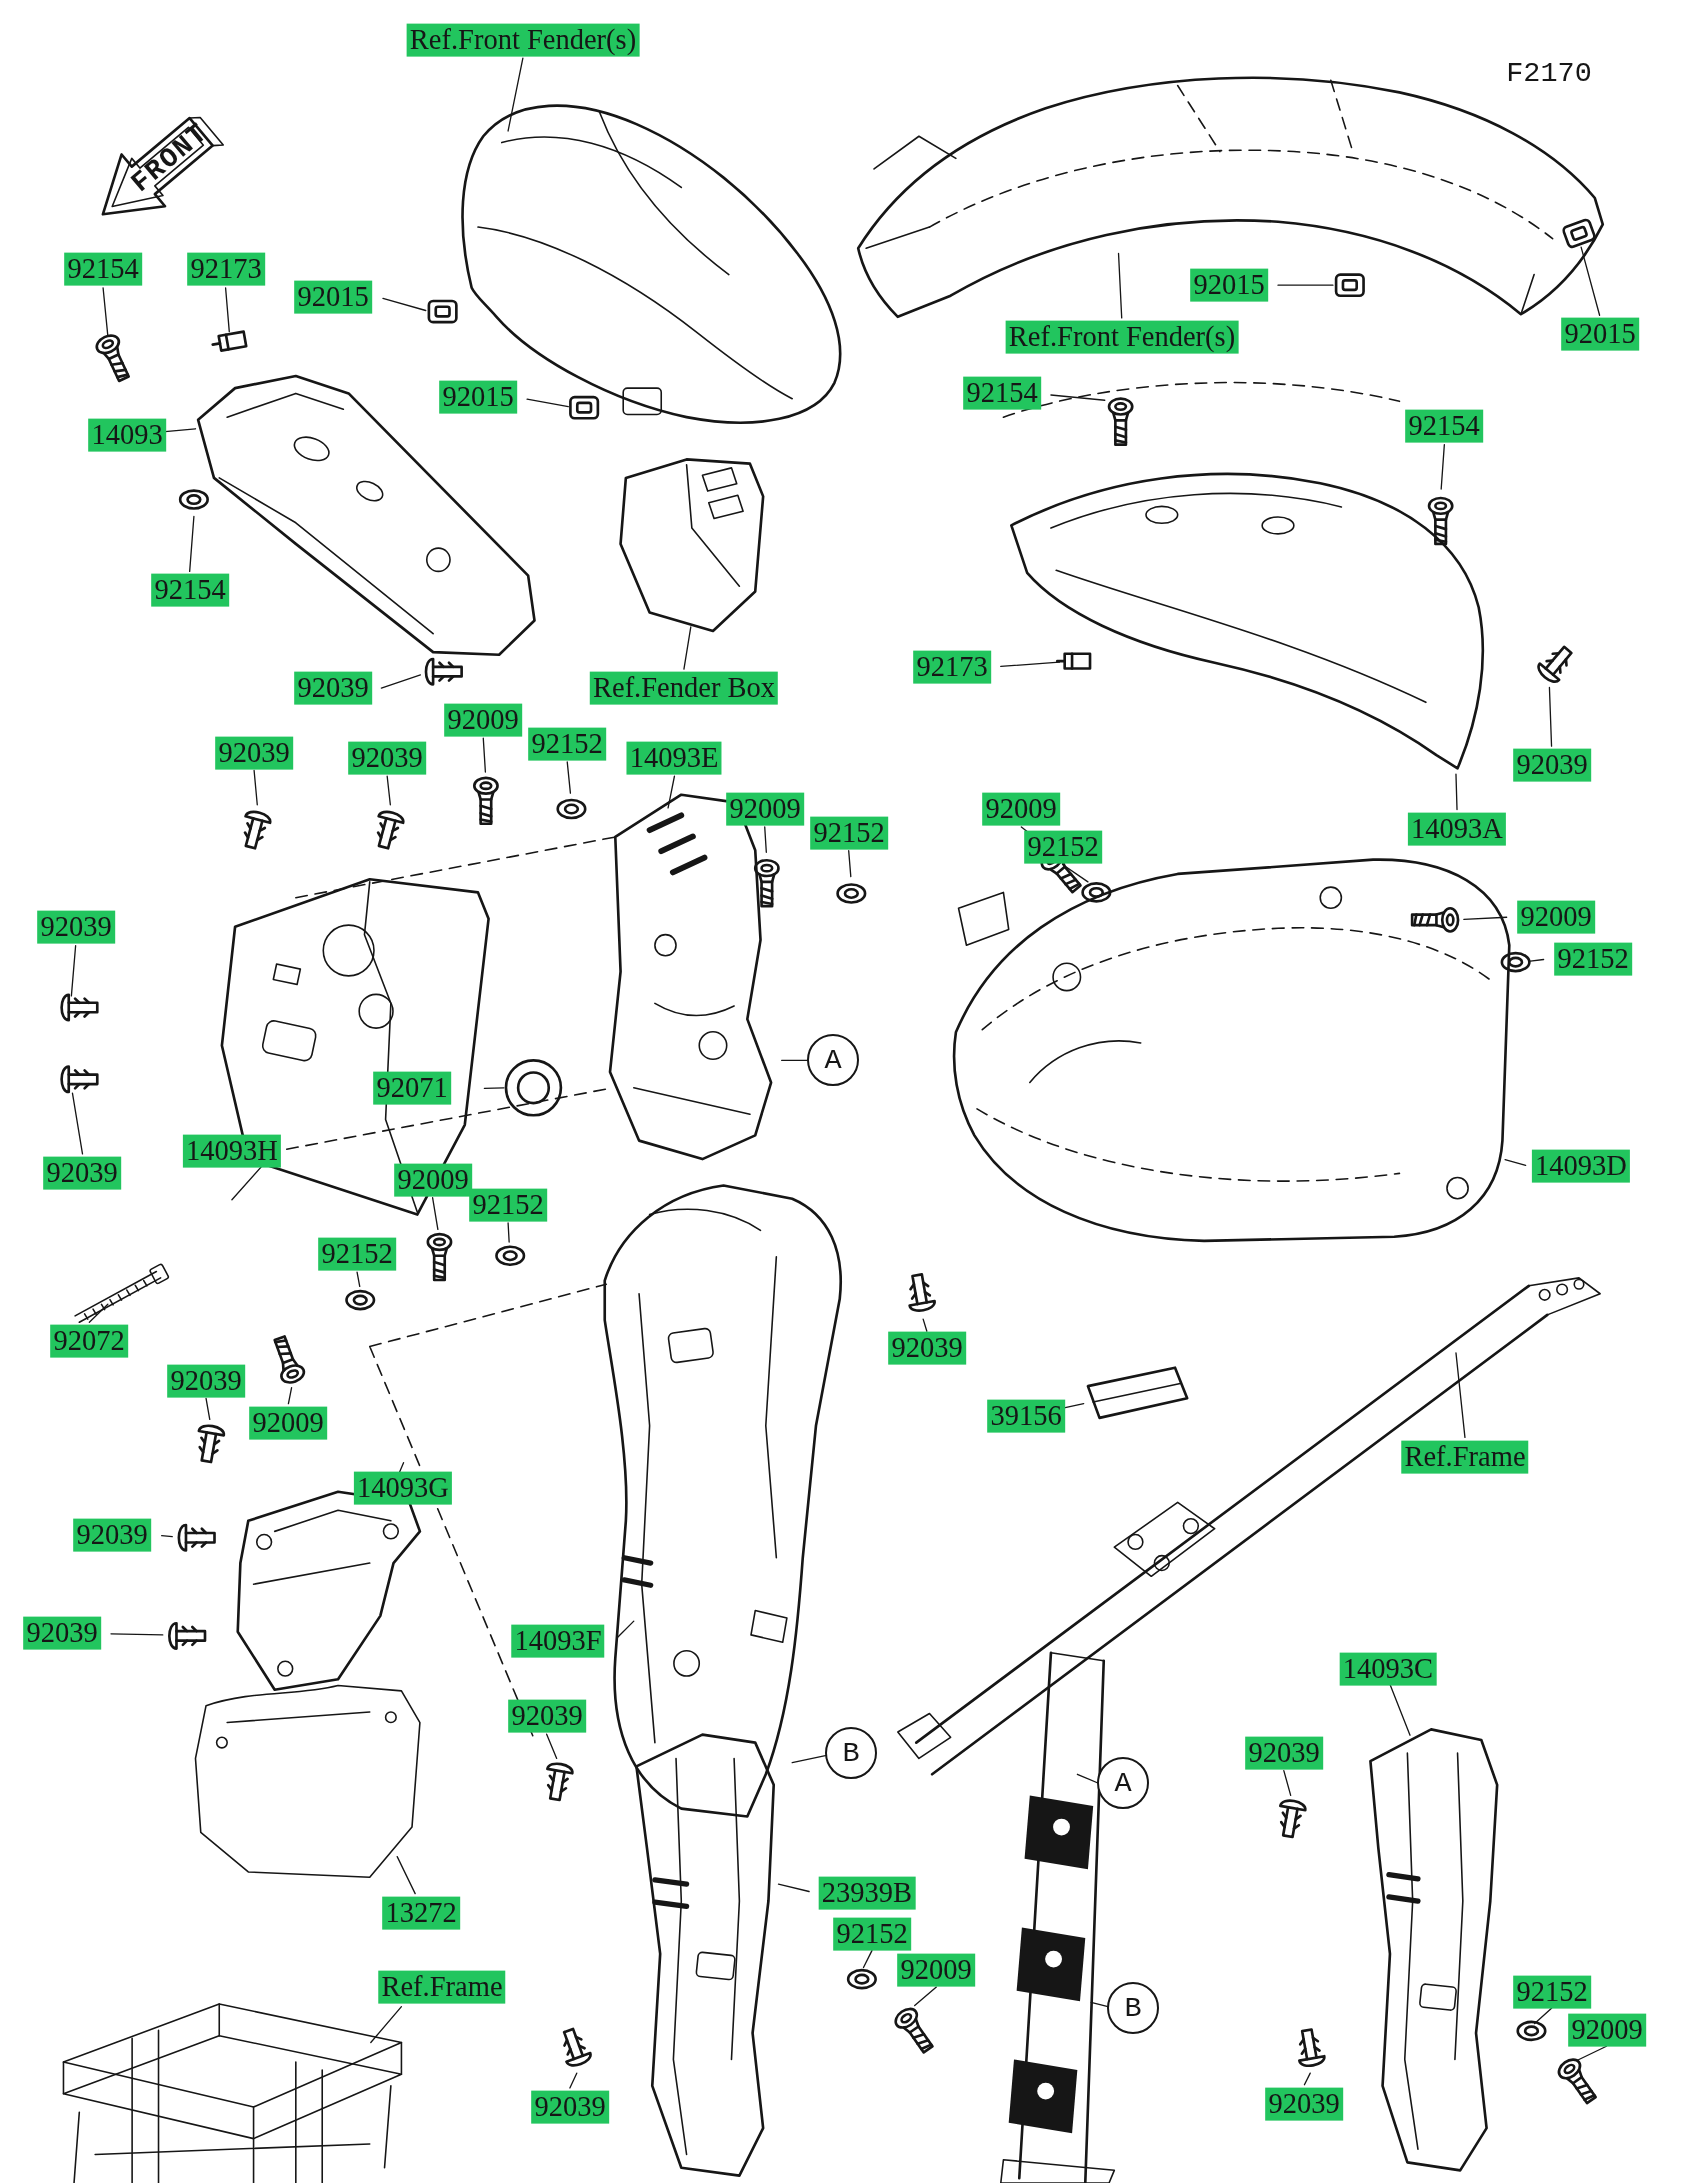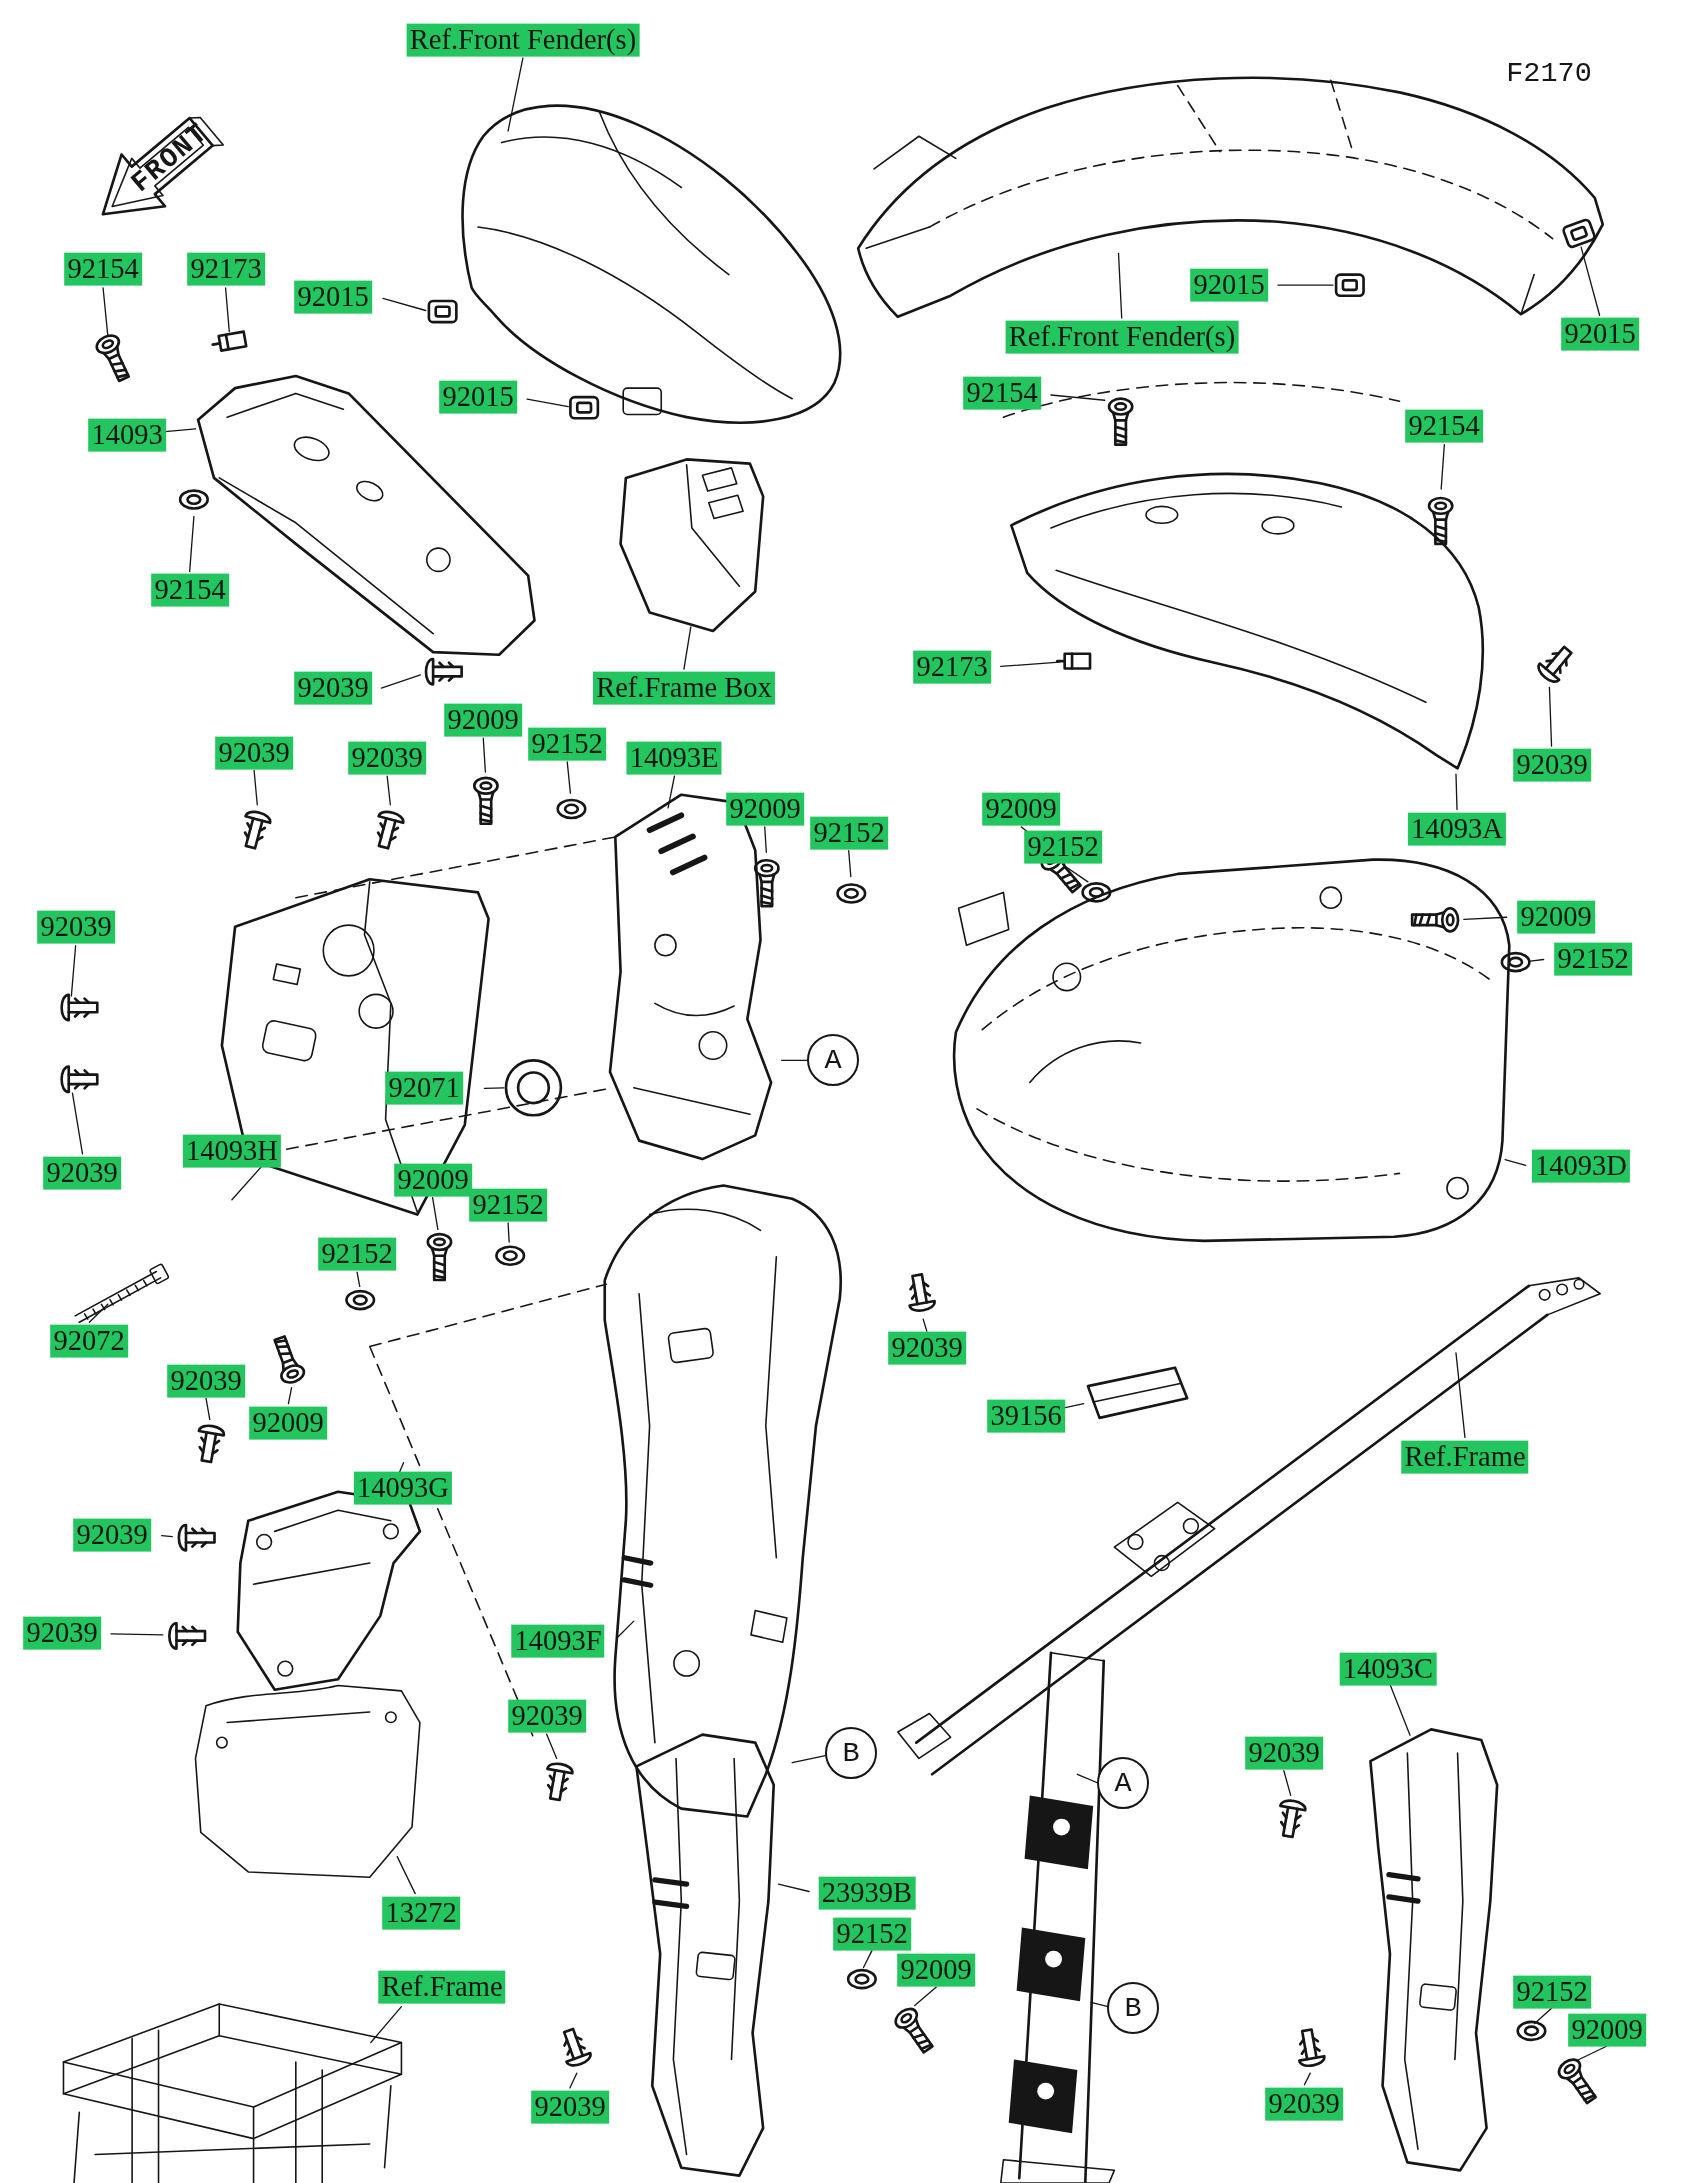--- a/index.html
+++ b/index.html
@@ -302,21 +302,21 @@
       <div class="part-label" style="left: 333px; top: 297px;">92015</div>
 
       <div class="part-label" style="left: 478px; top: 397px;">92015</div>
 
       <div class="part-label" style="left: 91px; top: 435px; margin-left: 36px;">14093</div>
 
       <div class="part-label" style="left: 190px; top: 590px;">92154</div>
 
       <div class="part-label" style="left: 333px; top: 688px;">92039</div>
 
-      <div class="part-label" style="left: 684px; top: 688px;">Ref.Frame Box</div>
+      <div class="part-label" style="left: 684px; top: 688px;">Ref.Fender Box</div>
 
       <div class="part-label" style="left: 483px; top: 720px;">92009</div>
 
       <div class="part-label" style="left: 567px; top: 744px;">92152</div>
 
       <div class="part-label" style="left: 674px; top: 758px;">14093E</div>
 
       <div class="part-label" style="left: 254px; top: 753px;">92039</div>
 
       <div class="part-label" style="left: 387px; top: 758px;">92039</div>
@@ -344,21 +344,21 @@
       <div class="part-label" style="left: 1552px; top: 765px;">92039</div>
 
       <div class="part-label" style="left: 1457px; top: 829px;">14093A</div>
 
       <div class="part-label" style="left: 1556px; top: 917px;">92009</div>
 
       <div class="part-label" style="left: 1593px; top: 959px;">92152</div>
 
       <div class="part-label" style="left: 76px; top: 927px;">92039</div>
 
-      <div class="part-label" style="left: 424px; top: 1088px;">92071</div>
+      <div class="part-label" style="left: 412px; top: 1088px;">92071</div>
 
       <div class="part-label" style="left: 1581px; top: 1166px;">14093D</div>
 
       <div class="part-label" style="left: 82px; top: 1173px;">92039</div>
 
       <div class="part-label" style="left: 232px; top: 1151px;">14093H</div>
 
       <div class="part-label" style="left: 433px; top: 1180px;">92009</div>
 
       <div class="part-label" style="left: 508px; top: 1205px;">92152</div>

